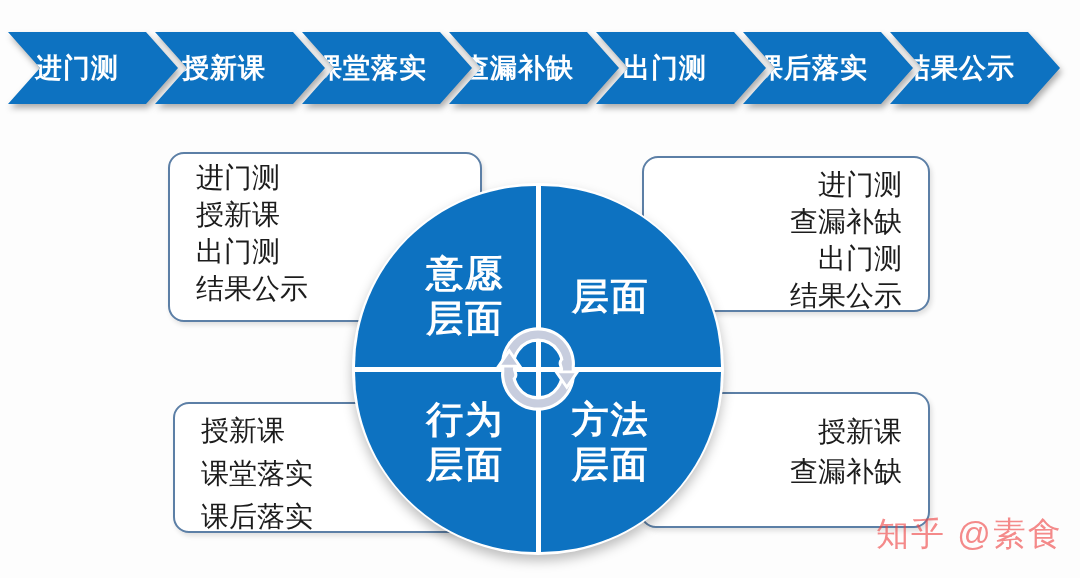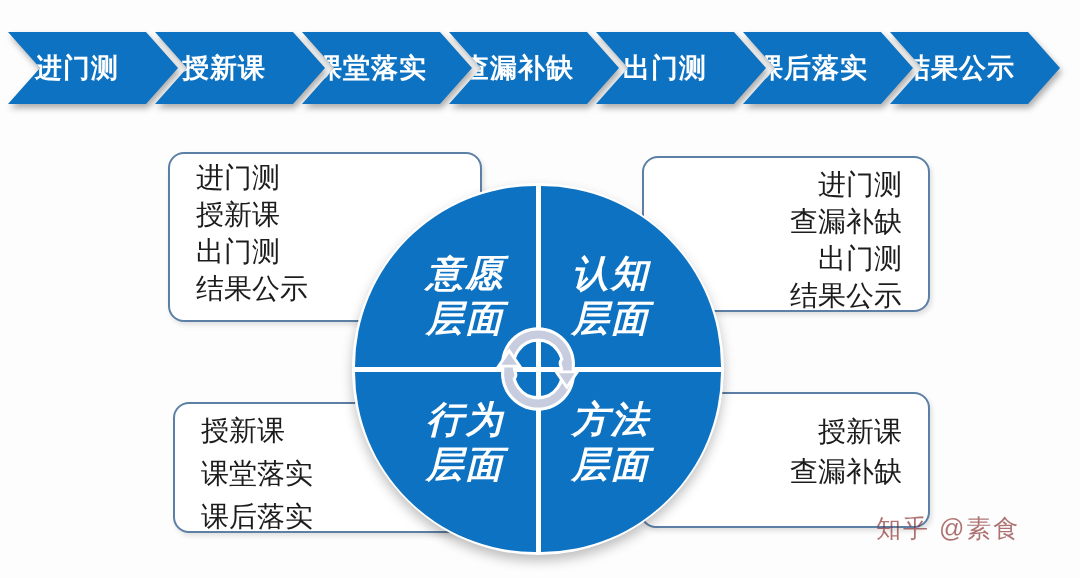--- a/index.html
+++ b/index.html
@@ -26,37 +26,37 @@
   }
   .box-tl{left:168px;top:152px;width:314px;height:170px;padding:5px 0 0 26px;line-height:37px;text-align:left;}
   .box-bl{left:173px;top:402px;width:322px;height:131px;padding:5px 0 0 26px;line-height:43px;text-align:left;}
   .box-tr{left:642px;top:156px;width:288px;height:156px;padding:8px 26px 0 0;line-height:37px;text-align:right;}
   .box-br{left:640px;top:392px;width:290px;height:136px;padding:18px 26px 0 0;line-height:40px;text-align:right;}
   
   .circle{position:absolute;left:352px;top:183px;width:372px;height:372px;}
   .circle-bg{position:absolute;inset:0;background:#ffffff;border-radius:50%;
     box-shadow:0 6px 12px rgba(0,0,0,0.25);}
   .quads{position:absolute;inset:3px;display:grid;
-    grid-template-columns:1fr 1fr;grid-template-rows:1fr 1fr;gap:5px;font-style:italic;}
+    grid-template-columns:1fr 1fr;grid-template-rows:1fr 1fr;gap:5px;}
   .quad{background:#0d72c1;display:flex;align-items:center;justify-content:center;}
   .q-tl{border-top-left-radius:100%;}
   .q-tr{border-top-right-radius:100%;}
   .q-bl{border-bottom-left-radius:100%;align-items:center;}
   .q-br{border-bottom-right-radius:100%;}
   .quad-label{display:flex;flex-direction:column;text-align:center;
     color:#ffffff;font-size:37px;font-weight:bold;line-height:45px;letter-spacing:2px;}
   .q-tl .quad-label{transform:translate(20px,20px);}
   .q-tr .quad-label{transform:translate(-20px,20px);}
   .q-bl .quad-label{transform:translate(20px,-20px);}
   .q-br .quad-label{transform:translate(-20px,-20px);}
   .cycle-icon{position:absolute;left:50%;top:50%;transform:translate(-50%,-50%);
     width:96px;height:96px;z-index:5;}
   
   .watermark{position:absolute;left:876px;top:512px;z-index:9;
-    font-size:25px;letter-spacing:2px;color:#7f1d1d;opacity:0.62;white-space:nowrap;text-align:center;}
+    font-size:33px;letter-spacing:2px;color:#ef4444;opacity:0.62;white-space:nowrap;text-align:center;}
 </style>
 </head>
 <body>
 
 <div class="sbox box-tl">
   <div>进门测</div>
   <div>授新课</div>
   <div>出门测</div>
   <div>结果公示</div>
 </div>
@@ -80,21 +80,20 @@
   <div class="circle-bg"></div>
   <div class="quads">
     <div class="quad q-tl">
       <div class="quad-label">
         <span>意愿</span>
         <span>层面</span>
       </div>
     </div>
     <div class="quad q-tr">
       <div class="quad-label">
-        <span>认知</span>
         <span>层面</span>
       </div>
     </div>
     <div class="quad q-bl">
       <div class="quad-label">
         <span>行为</span>
         <span>层面</span>
       </div>
     </div>
     <div class="quad q-br">

